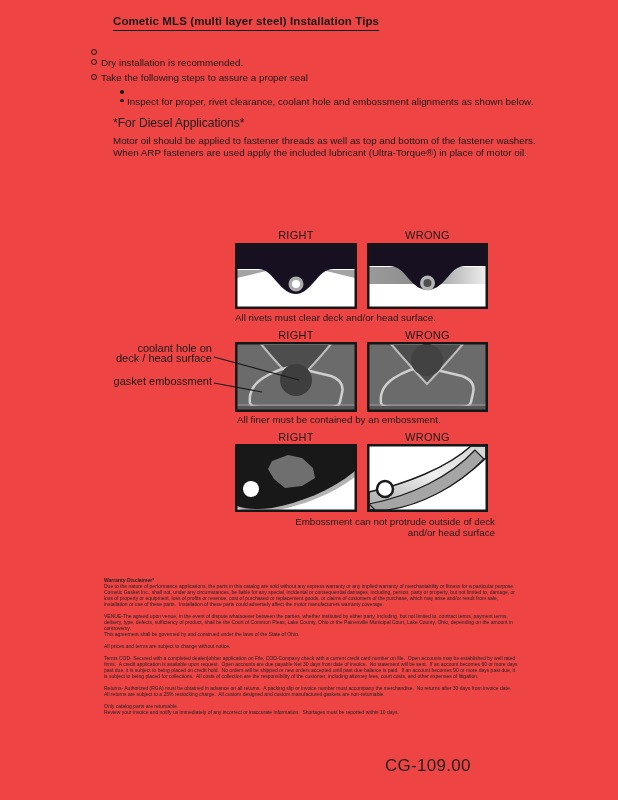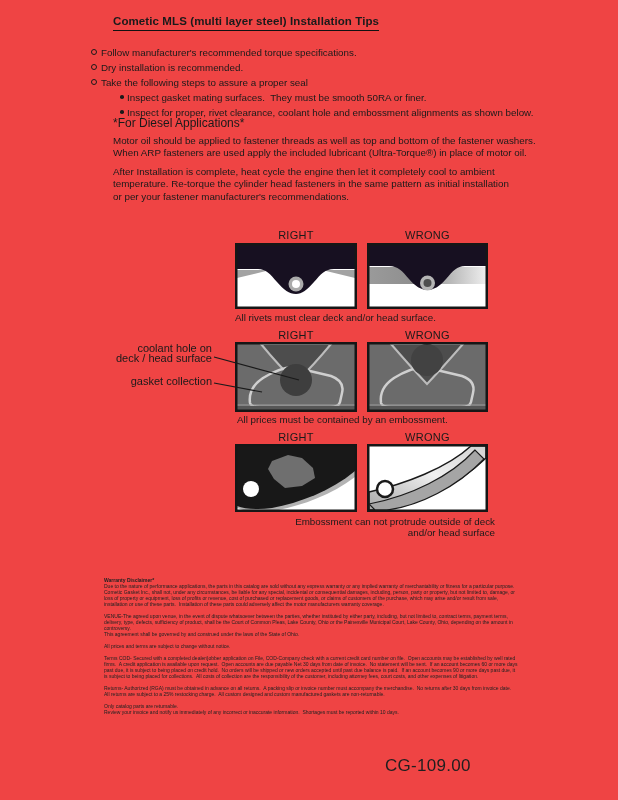--- a/index.html
+++ b/index.html
@@ -58,48 +58,43 @@
 </head>
 <body>
 
 <div class="page">
 
   <div class="abs title">Cometic MLS (multi layer steel) Installation Tips</div>
 
   <div class="abs bullets">
     <div class="bullet-row">
       <span class="ring"></span>
-      <span class="pre">Follow manufacturer's recommended torque specifications.</span>
     </div>
     <div class="bullet-row">
       <span class="ring"></span>
       <span class="pre">Dry installation is recommended.</span>
     </div>
     <div class="bullet-row">
       <span class="ring"></span>
       <span class="pre">Take the following steps to assure a proper seal</span>
     </div>
     <div class="subs">
       <div class="bullet-row">
         <span class="dot"></span>
-        <span class="pre">Inspect gasket mating surfaces.  They must be smooth 50RA or finer.</span>
       </div>
       <div class="bullet-row">
         <span class="dot"></span>
         <span class="pre">Inspect for proper, rivet clearance, coolant hole and embossment alignments as shown below.</span>
       </div>
     </div>
   </div>
 
   <div class="abs diesel-h">*For Diesel Applications*</div>
   <div class="abs para p1 pre">Motor oil should be applied to fastener threads as well as top and bottom of the fastener washers.
 When ARP fasteners are used apply the included lubricant (Ultra-Torque®) in place of motor oil.</div>
-  <div class="abs para p2 pre">After Installation is complete, heat cycle the engine then let it completely cool to ambient
-temperature. Re-torque the cylinder head fasteners in the same pattern as initial installation
-or per your fastener manufacturer's recommendations.</div>
 
   <div class="abs dg-head h-r1">RIGHT</div>
   <div class="abs dg-head h-w1">WRONG</div>
 
   <svg class="abs dg i-r1" width="122" height="66" viewBox="0 0 122 66">
     <rect x="0" y="0" width="122" height="66" fill="#ffffff"></rect>
     <polygon points="2,27 35,27 2,35" fill="#a3a3a3"></polygon>
     <polygon points="120,27 87,27 120,35" fill="#a3a3a3"></polygon>
     <path d="M2,2 H120 V26 H99 C90,26 86,31 79,39 C72,47 67,51 61,51 C54,51 49,47 42,39 C35,31 31,26 23,26 H2 Z" fill="#171021"></path>
     <circle cx="61" cy="41" r="7.5" fill="#ababab"></circle>
@@ -123,21 +118,21 @@
     <rect x="1.25" y="1.25" width="118.5" height="63.5" fill="none" stroke="#161616" stroke-width="2.5"></rect>
   </svg>
 
   <div class="abs caption c1">All rivets must clear deck and/or head surface.</div>
 
   <div class="abs dg-head h-r2">RIGHT</div>
   <div class="abs dg-head h-w2">WRONG</div>
 
   <div class="abs anno a1 pre">coolant hole on
 deck / head surface</div>
-  <div class="abs anno a2 pre">gasket collection</div>
+  <div class="abs anno a2 pre">gasket embossment</div>
 
   <svg class="abs dg i-r2" width="122" height="70" viewBox="0 0 122 70">
     <rect x="0" y="0" width="122" height="70" fill="#6b6b6b"></rect>
     <path d="M26,2 Q44,24 61,40 Q78,24 96,2 Z" fill="#4d4d4d" stroke="#bcbcbc" stroke-width="2"></path>
     <path d="M15,61 Q13,46 28,36 Q44,26 58,25 L96,34 Q110,39 107,51 L105,60 Q104,65 95,65 L25,65 Q16,65 15,61 Z" fill="none" stroke="#cfcfcf" stroke-width="2.5"></path>
     <circle cx="61" cy="38" r="16" fill="#3e3e3e"></circle>
     <line x1="2" y1="63" x2="120" y2="63" stroke="#9b9b9b" stroke-width="1.2"></line>
     <rect x="2" y="64" width="118" height="4.5" fill="#565656"></rect>
     <rect x="1.25" y="1.25" width="119.5" height="67.5" fill="none" stroke="#161616" stroke-width="2.5"></rect>
   </svg>
@@ -150,21 +145,21 @@
     <rect x="2" y="64" width="117" height="4.5" fill="#565656"></rect>
     <circle cx="60" cy="18" r="16" fill="#424242"></circle>
     <rect x="1.25" y="1.25" width="118.5" height="67.5" fill="none" stroke="#161616" stroke-width="2.5"></rect>
   </svg>
 
   <svg class="abs leader-overlay" width="240" height="80" viewBox="0 0 240 80">
     <line x1="108" y1="27" x2="193" y2="50" stroke="#1a1a1a" stroke-width="1.2"></line>
     <line x1="108" y1="53" x2="156" y2="62" stroke="#1a1a1a" stroke-width="1.2"></line>
   </svg>
 
-  <div class="abs caption c2">All prices must be contained by an embossment.</div>
+  <div class="abs caption c2">All finer must be contained by an embossment.</div>
 
   <div class="abs dg-head h-r3">RIGHT</div>
   <div class="abs dg-head h-w3">WRONG</div>
 
   <svg class="abs dg i-r3" width="122" height="68" viewBox="0 0 122 68">
     <rect x="0" y="0" width="122" height="68" fill="#ffffff"></rect>
     <path d="M2,2 H120 V33 C95,52 63,63 37,67 C23,68 10,67 2,64 Z" fill="#b3b3b3"></path>
     <path d="M2,2 H120 V27 C96,47 64,59 37,64 C23,66 10,65 2,62 Z" fill="#181818"></path>
     <polygon points="37,17 53,11 67,14 78,24 80,34 67,42 50,44 39,35 33,25" fill="#6f6f6f"></polygon>
     <circle cx="16" cy="45" r="8" fill="#ffffff"></circle>

